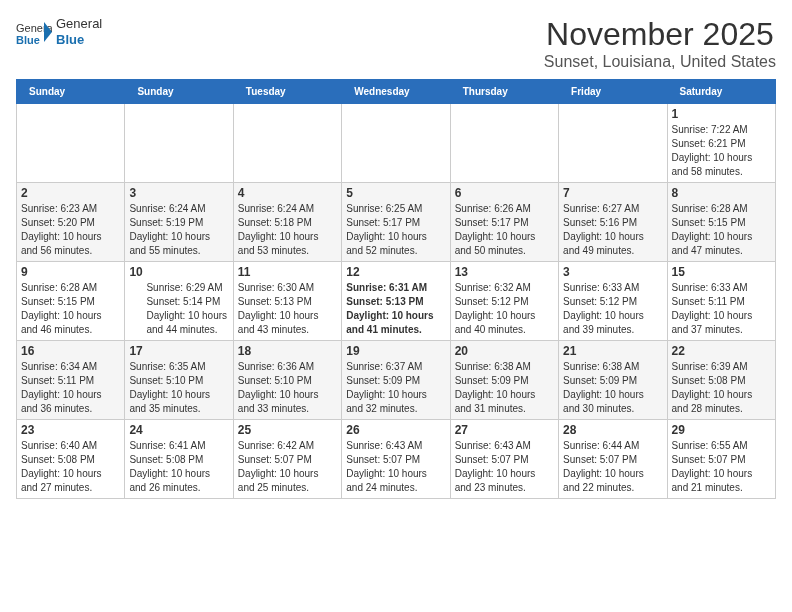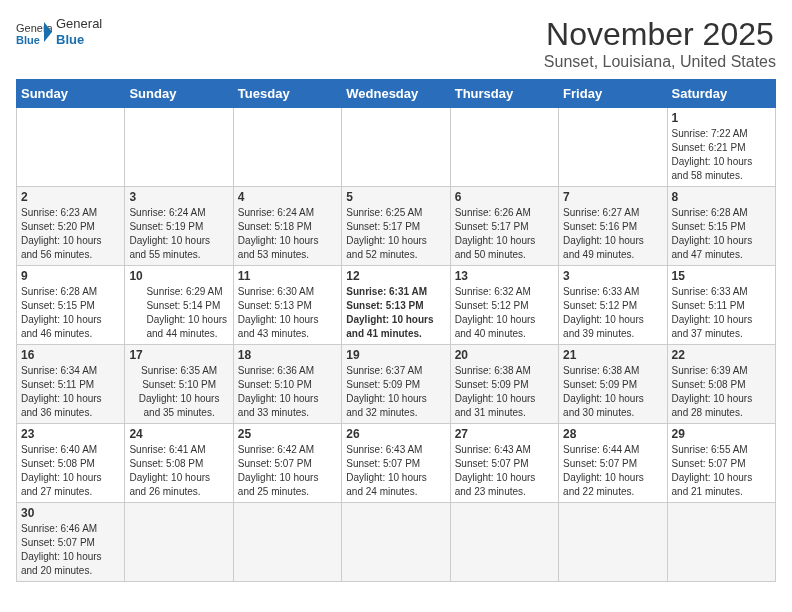--- a/index.html
+++ b/index.html
@@ -38,23 +38,23 @@
       color: #555;
     }
     .calendar {
       width: 100%;
       border-collapse: collapse;
       border: 1px solid #ccc;
     }
     .calendar th {
       background: #2a6ebb;
       color: #fff;
-      font-size: 13px;
+      font-size: 10px;
       font-weight: bold;
-      padding: 6px 4px;
+      padding: 6px 12px;
       text-align: left;
       border: 1px solid #2a6ebb;
     }
     .calendar td {
       border: 1px solid #ccc;
       vertical-align: top;
       padding: 3px 4px;
       width: calc(100% / 7);
       min-height: 80px;
       font-size: 10.5px;
@@ -221,21 +221,21 @@
       </tr>
       <tr class="row-gray">
         <td>
           <span class="day-number">16</span>
           <div class="day-info" style="white-space: pre-line;">Sunrise: 6:34 AM
 Sunset: 5:11 PM
 Daylight: 10 hours and 36 minutes.</div>
         </td>
         <td>
           <span class="day-number">17</span>
-          <div class="day-info" style="white-space: pre-line; text-align: center;">Sunrise: 6:35 AM
+          <div class="day-info" style="white-space: pre-line;">Sunrise: 6:35 AM
 Sunset: 5:10 PM
 Daylight: 10 hours and 35 minutes.</div>
         </td>
         <td>
           <span class="day-number">18</span>
           <div class="day-info" style="white-space: pre-line;">Sunrise: 6:36 AM
 Sunset: 5:10 PM
 Daylight: 10 hours and 33 minutes.</div>
         </td>
         <td>
@@ -300,28 +300,14 @@
 Sunset: 5:07 PM
 Daylight: 10 hours and 22 minutes.</div>
         </td>
         <td>
           <span class="day-number">29</span>
           <div class="day-info" style="white-space: pre-line;">Sunrise: 6:55 AM
 Sunset: 5:07 PM
 Daylight: 10 hours and 21 minutes.</div>
         </td>
       </tr>
-      <tr class="row-gray">
-        <td>
-          <span class="day-number">30</span>
-          <div class="day-info" style="white-space: pre-line;">Sunrise: 6:46 AM
-Sunset: 5:07 PM
-Daylight: 10 hours and 20 minutes.</div>
-        </td>
-        <td></td>
-        <td></td>
-        <td></td>
-        <td></td>
-        <td></td>
-        <td></td>
-      </tr>
     </tbody>
 </table>
 
 </body></html>

